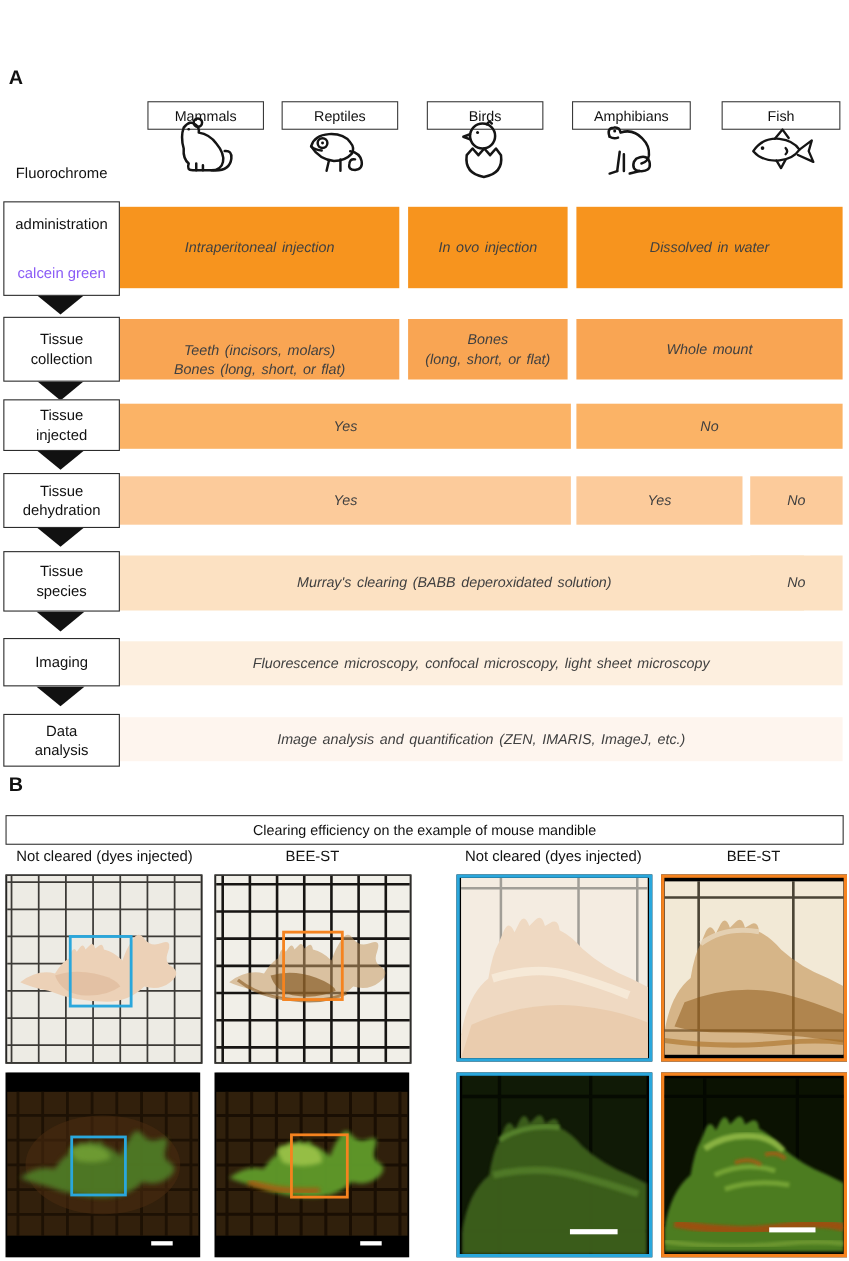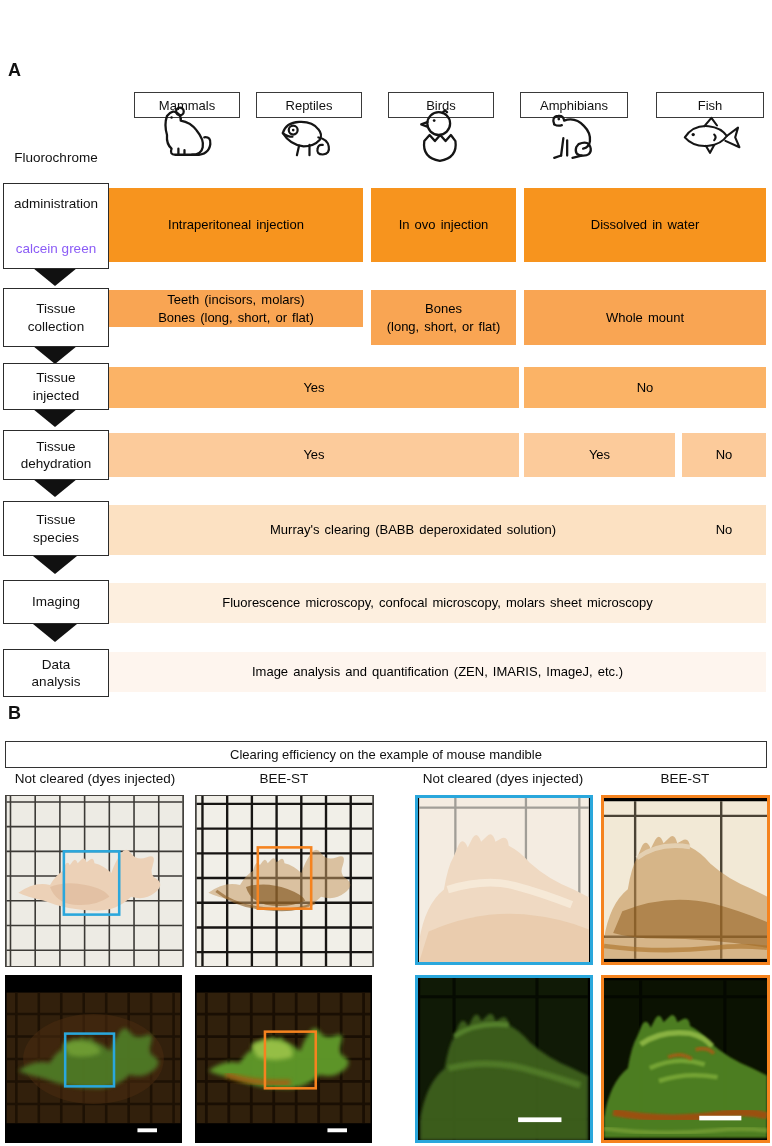--- a/index.html
+++ b/index.html
@@ -23,21 +23,21 @@
            align-items:center;justify-content:center;font-size:13.5px;line-height:1.28;text-align:center;z-index:3;}
   .stepbox .green{color:#8b5cf6;}
   .stepbox .red{color:#e53935;}
 
   
   .arrow{width:0;height:0;border-left:22px solid transparent;border-right:22px solid transparent;
          border-top:18px solid #111;z-index:2;}
 
   
   .seg{display:flex;flex-direction:column;align-items:center;justify-content:center;
-       font-size:13px;color:#000000;text-align:center;line-height:1.35;word-spacing:1.5px;}
+       font-size:13px;color:#404040;text-align:center;line-height:1.35;word-spacing:1.5px;font-style:italic;}
 
   
   .bheader{background:#fff;border:1.4px solid #333;display:flex;align-items:center;justify-content:center;font-size:13px;}
   .collabel{font-size:13.5px;text-align:center;}
   .photo{overflow:hidden;background:#000;}
   .photo svg{display:block;}
   .bf{border:1.4px solid #44423e;}
   .zoomc{border:3px solid #2aa7dc;}
   .zoomo{border:3px solid #f5831f;}
 </style>
@@ -127,21 +127,21 @@
       <div>Fluorochrome</div>
       <div>administration</div>
       <div class="green">calcein green</div>
       <div class="red">alizarin red</div>
     </div>
     <div class="abs arrow" style="left:33px;top:268px;"></div>
   </div>
 
   
   <div class="grp">
-    <div class="abs seg" style="left:109px;top:290px;width:254px;height:37px;background:#f9a553;">
+    <div class="abs seg" style="left:109px;top:290px;width:254px;height:55px;background:#f9a553;justify-content:flex-end;">
       <div>Teeth (incisors, molars)</div>
       <div>Bones (long, short, or flat)</div>
     </div>
     <div class="abs seg" style="left:371px;top:290px;width:145px;height:55px;background:#f9a553;">
       <div>Bones</div>
       <div>(long, short, or flat)</div>
     </div>
     <div class="abs seg" style="left:524px;top:290px;width:242px;height:55px;background:#f9a553;">
         <span>Whole mount</span>
       </div>
@@ -196,21 +196,21 @@
     <div class="abs stepbox" style="left:3px;top:501px;width:104px;height:53px;">
       <div>Tissue</div>
       <div>species</div>
     </div>
     <div class="abs arrow" style="left:33px;top:556px;"></div>
   </div>
 
   
   <div class="grp">
     <div class="abs seg" style="left:109px;top:583px;width:657px;height:40px;background:#fdefdf;">
-        <span>Fluorescence microscopy, confocal microscopy, molars sheet microscopy</span>
+        <span>Fluorescence microscopy, confocal microscopy, light sheet microscopy</span>
       </div>
     <div class="abs stepbox" style="left:3px;top:580px;width:104px;height:42px;">
       <div>Imaging</div>
     </div>
     <div class="abs arrow" style="left:33px;top:624px;"></div>
   </div>
 
   
   <div class="grp">
     <div class="abs seg" style="left:109px;top:652px;width:657px;height:40px;background:#fef5ee;">

